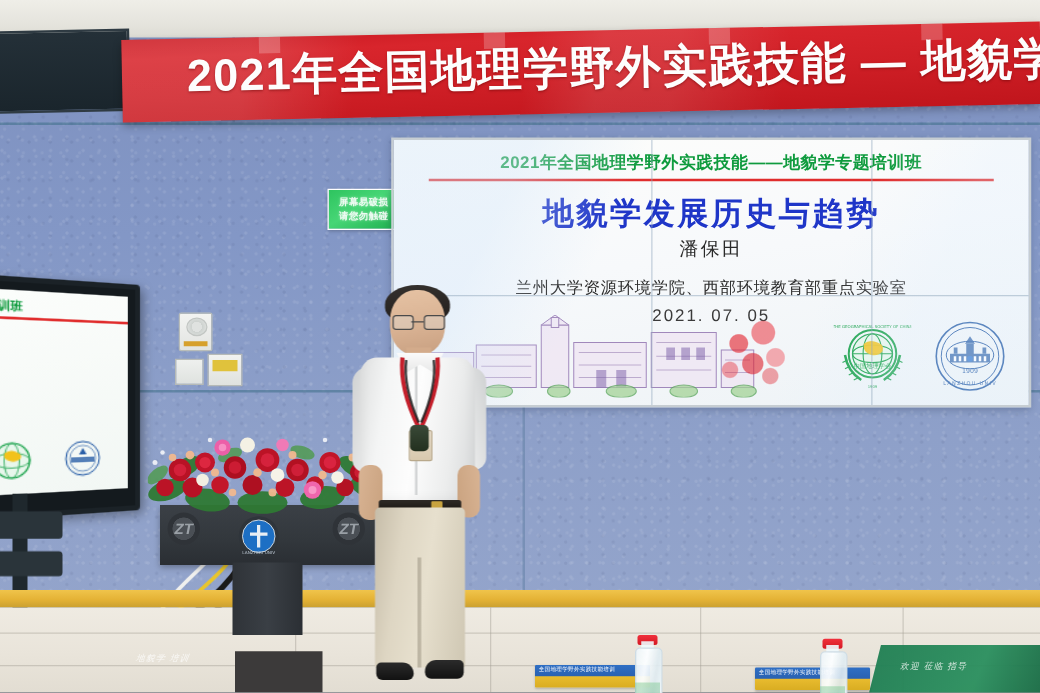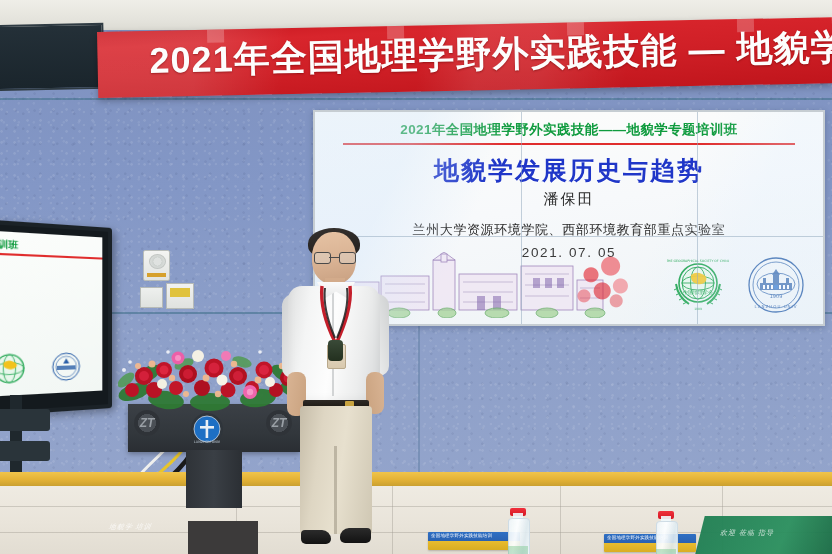--- a/index.html
+++ b/index.html
@@ -251,20 +251,24 @@
 
   <div class="banner">
     <div class="banner-sheen"></div>
     <div class="banner-tape" style="left:110px"></div>
     <div class="banner-tape" style="left:290px"></div>
     <div class="banner-tape" style="left:470px"></div>
     <div class="banner-tape" style="left:640px"></div>
     <div class="banner-txt">2021年全国地理学野外实践技能 — 地貌学</div>
   </div>
 
+  <div class="sign-green">
+    <span>屏幕易破损</span>
+    <span>请您勿触碰</span>
+  </div>
 
   <div class="dev-speaker">
     <div class="grille"></div>
     <div class="tag"></div>
   </div>
   <div class="dev-green">
       <div class="in"></div>
     </div>
   <div class="dev-yellow">
       <div class="in"></div>

